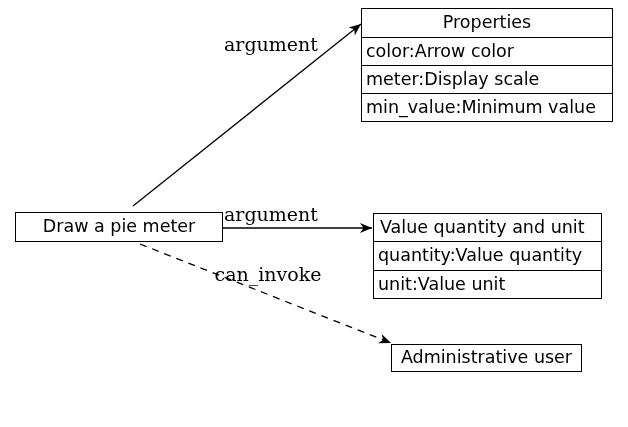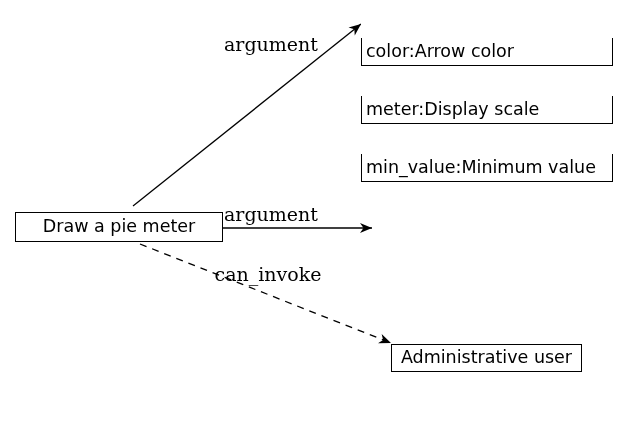--- a/index.html
+++ b/index.html
@@ -66,21 +66,21 @@
     display: flex;
     align-items: center;
     padding-left: 4px;
     background: #ffffff;
   }
   
   #node-draw { left: 15px; top: 212px; width: 208px; height: 30px; }
   
   #node-properties { left: 361px; top: 8px; width: 252px; }
   #node-properties .hdr { height: 30px; }
-  #node-properties .row { height: 28px; margin-top: 30px; }
+  #node-properties .row { height: 28px; }
   
   #node-value { left: 373px; top: 213px; width: 229px; }
   #node-value .hdr { height: 29px; justify-content: flex-start; padding-left: 6px; }
   #node-value .row-1 { height: 29px; }
   #node-value .row-2 { height: 28px; }
   
   #node-admin { left: 391px; top: 332px; width: 191px; margin-top: 12px; }
   #node-admin .hdr { width: 191px; height: 28px; }
   #node-admin .row { width: 162px; height: 28px; padding-left: 6px; }
 </style>
@@ -103,23 +103,29 @@
     <text class="edge-label" x="271" y="51">argument</text>
     <text class="edge-label" x="271" y="221">argument</text>
     <text class="edge-label" x="268" y="281">can_invoke</text>
   </svg>
 
   <div class="node plainbox" id="node-draw">
     <span>Draw a pie meter</span>
   </div>
 
   <div class="tbl" id="node-properties">
+    <div class="hdr">Properties</div>
     <div class="row">color:Arrow color</div>
     <div class="row">meter:Display scale</div>
     <div class="row">min_value:Minimum value</div>
   </div>
 
+  <div class="tbl" id="node-value">
+    <div class="hdr">Value quantity and unit</div>
+    <div class="row row-1">quantity:Value quantity</div>
+    <div class="row row-2">unit:Value unit</div>
+  </div>
 
   <div class="tbl" id="node-admin">
     <div class="hdr">Administrative user</div>
   </div>
 
 </div>
 
 </body></html>

